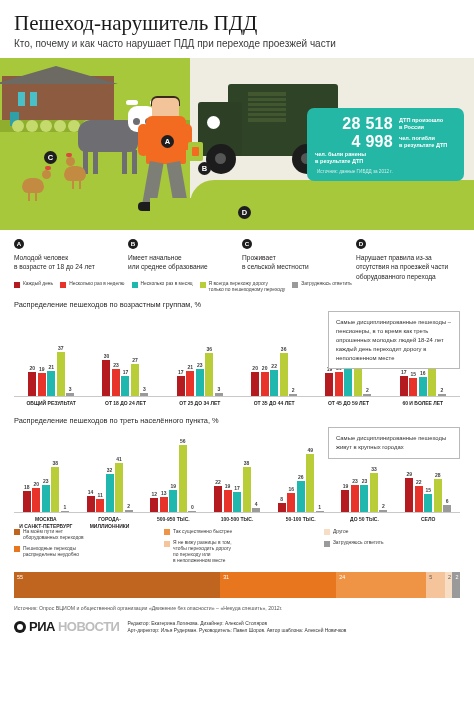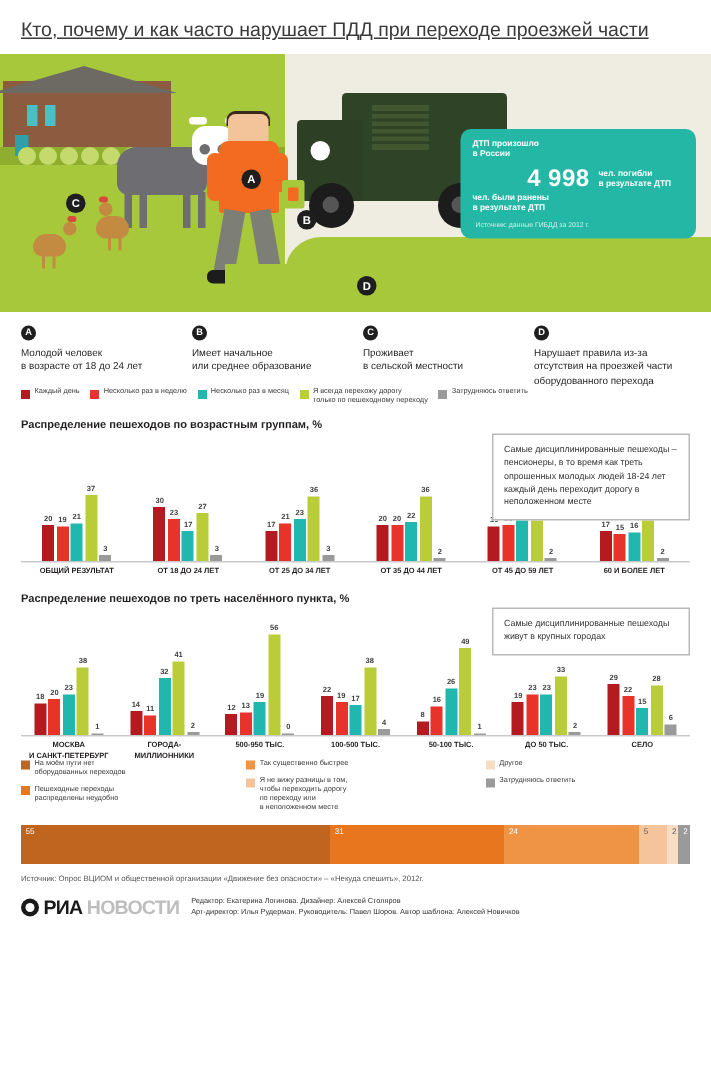--- a/index.html
+++ b/index.html
@@ -12,21 +12,21 @@
     overflow:hidden;
     position:relative;
   }
   
   .header { padding:12px 14px 0 14px; }
   .title {
     font-family:"Liberation Serif", serif;
     font-size:21px; font-weight:400; letter-spacing:0px;
     color:#1a1a1a; line-height:1.05; margin:0 0 4px 0;
   }
-  .subtitle { font-size:13px; color:#3a3a3a; margin:0 0 9px 0;text-decoration:underline; }
+  .subtitle { font-size:10px; color:#3a3a3a; margin:0 0 9px 0; }
   .section-kicker { font-size:7.4px; font-weight:bold; color:#231f20; margin:0; }
 
   
   .illus {
     position:relative;
     margin:5px 0 0 0;
     width:474px; height:172px;
     background:#efefe7;
     overflow:hidden;
   }
@@ -142,21 +142,21 @@
   }
   .note-text { font-size:6.6px; line-height:1.42; color:#231f20; }
 
   
   .block { padding:0 14px; }
   .q-title { font-size:8px; font-weight:bold; margin:11px 0 6px 0; color:#231f20; }
   .legend { display:flex; align-items:flex-start; gap:7px; margin-bottom:7px; flex-wrap:nowrap; }
   .lg { display:flex; align-items:flex-start; gap:3px; }
   .lg-sw { width:6px; height:6px; flex:0 0 6px; margin-top:0.5px; }
   .lg-lb { font-size:4.9px; line-height:1.22; color:#3b3b3b; }
-  .sub-title { font-size:7.4px; font-weight:bold; margin:0 0 2px 0; color:#231f20; }
+  .sub-title { font-size:7.4px; font-weight:normal; margin:0 0 2px 0; color:#231f20; }
 
   .chart-wrap { position:relative; }
   .chart {
     display:flex; align-items:flex-end; gap:0;
     height:86px; border-bottom:1px solid #c9c9c9;
   }
   .group { flex:1 1 0; display:flex; align-items:flex-end; justify-content:center; gap:1.5px; height:100%; padding:0 3px; }
   .bar-col { position:relative; display:flex; flex-direction:column; justify-content:flex-end; align-items:center; height:100%; }
   .bar { width:8px; }
   .bar-val { font-size:5px; font-weight:bold; color:#404040; margin-bottom:1px; }
@@ -185,20 +185,21 @@
   .ria-dot { width:12px; height:12px; border-radius:50%; background:#1a1a1a; position:relative; }
   .ria-dot::after { content:""; position:absolute; left:3px; top:3px; width:6px; height:6px; border-radius:50%; background:#fff; }
   .ria-ria { font-size:13px; font-weight:bold; color:#1a1a1a; letter-spacing:-0.5px; }
   .ria-novosti { font-size:13px; font-weight:bold; color:#bdbdbd; letter-spacing:-0.5px; }
   .credits { font-size:4.9px; line-height:1.45; color:#333; }
 </style>
 </head>
 <body>
 
 <div class="header">
+  <h1 class="title">Пешеход-нарушитель ПДД</h1>
   <p class="subtitle">Кто, почему и как часто нарушает ПДД при переходе проезжей части</p>
 </div>
 
 <div class="illus">
   <div class="sky"></div>
   <div class="field-left"></div>
   <div class="field-left2"></div>
 
   <div class="house"></div>
   <div class="house-roof"></div>
@@ -276,20 +277,21 @@
 
   <div class="marker" style="left:161px; top:77px;">A</div>
   <div class="marker" style="left:198px; top:104px;">B</div>
   <div class="marker" style="left:44px; top:93px;">C</div>
   <div class="marker" style="left:238px; top:148px;">D</div>
 
   <div class="sign-leg" style="left:334px;"></div>
   <div class="sign-leg" style="left:436px;"></div>
   <div class="sign">
     <div class="sign-row" style="left:8px; top:7px; width:145px; display:flex; align-items:center; gap:6px;">
+      <div class="sign-num" style="width:78px;">28 518</div>
       <div class="sign-txt" style="white-space:pre-line;">ДТП произошло
 в России</div>
     </div>
     <div class="sign-row" style="left:8px; top:25px; width:145px; display:flex; align-items:center; gap:6px;">
       <div class="sign-num" style="width:78px;">4 998</div>
       <div class="sign-txt" style="white-space:pre-line;">чел. погибли
 в результате ДТП</div>
     </div>
     <div class="sign-row" style="left:8px; top:43px; width:145px; display:flex; align-items:center; gap:6px;">
       <div class="sign-txt" style="white-space:pre-line;">чел. были ранены

